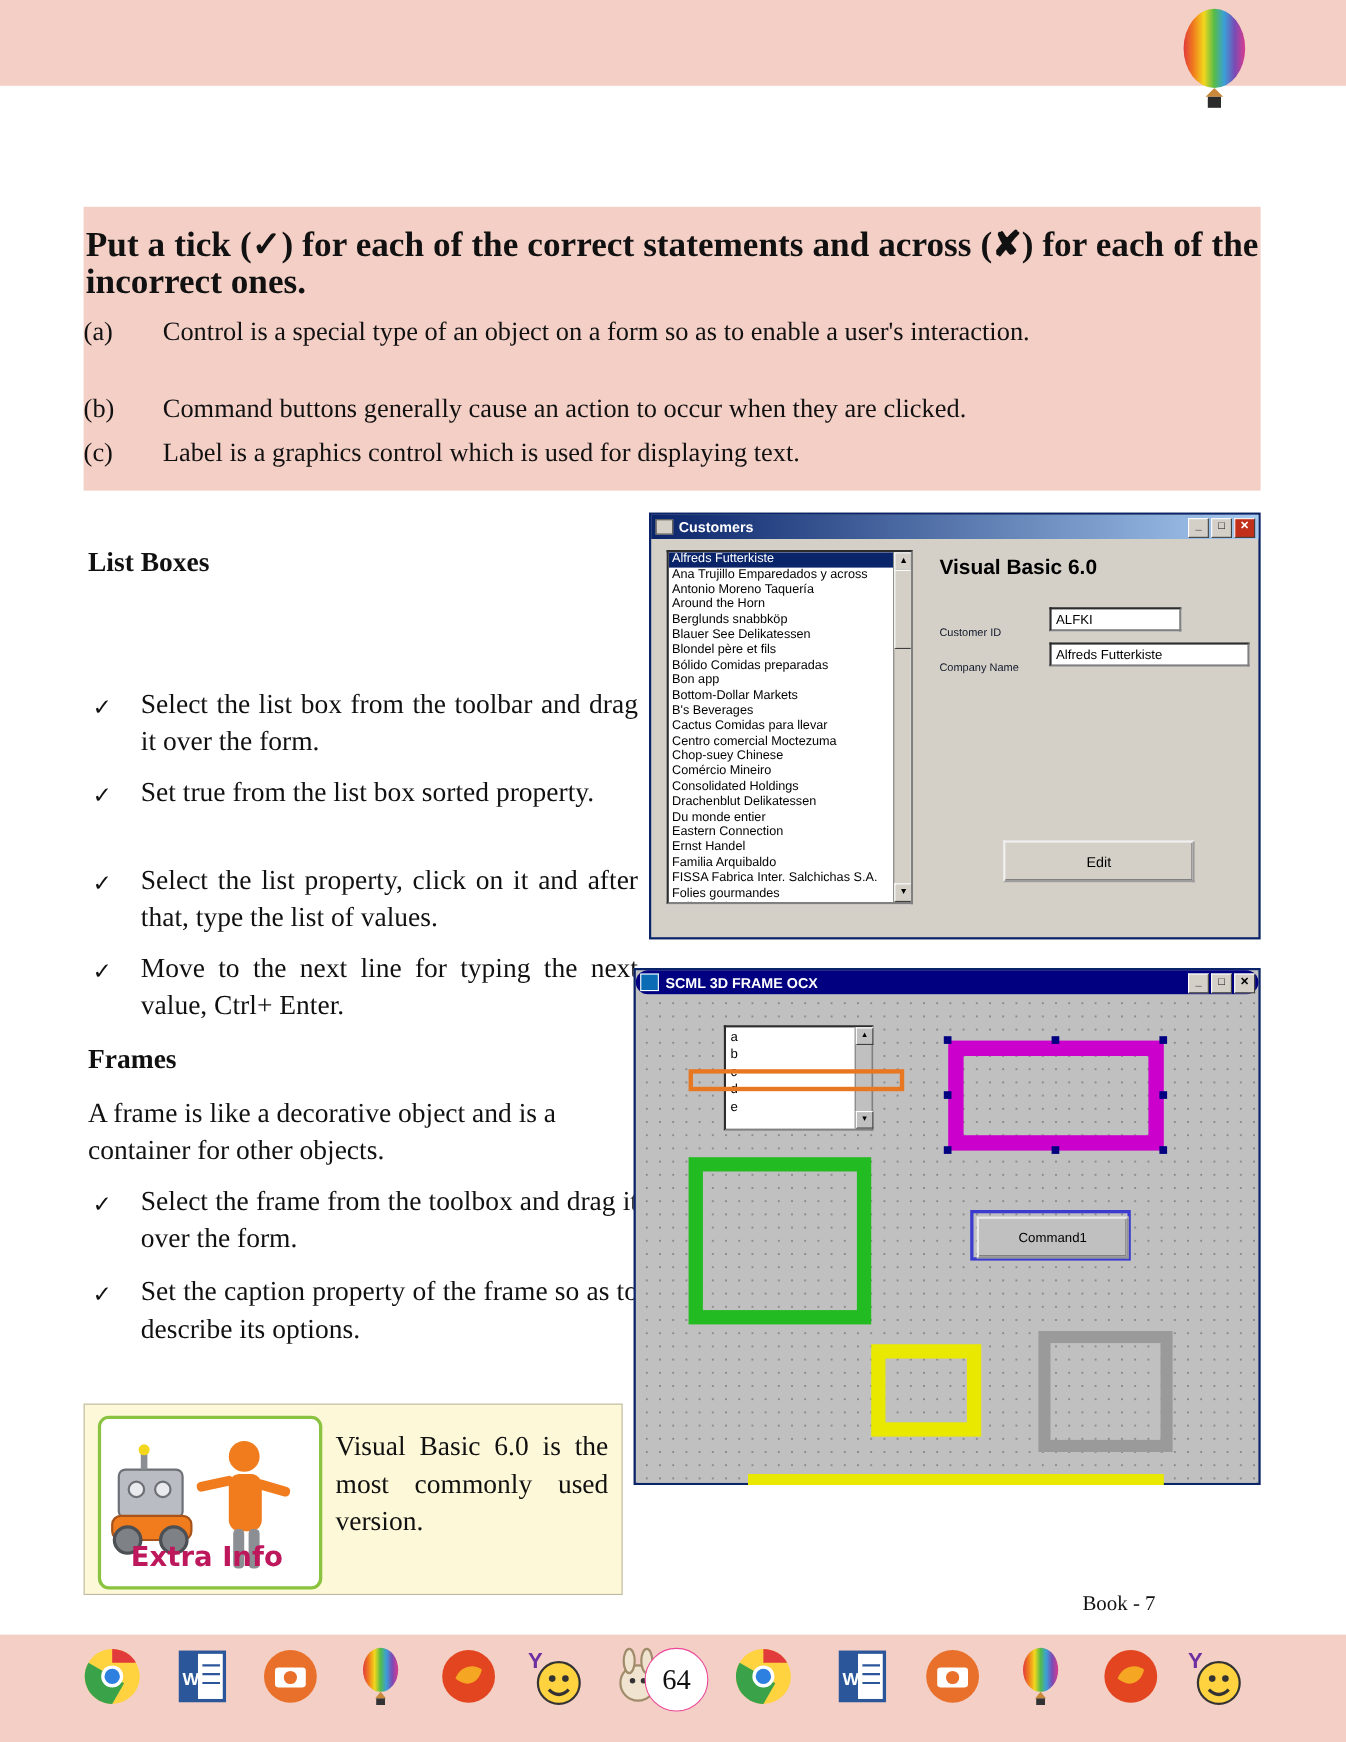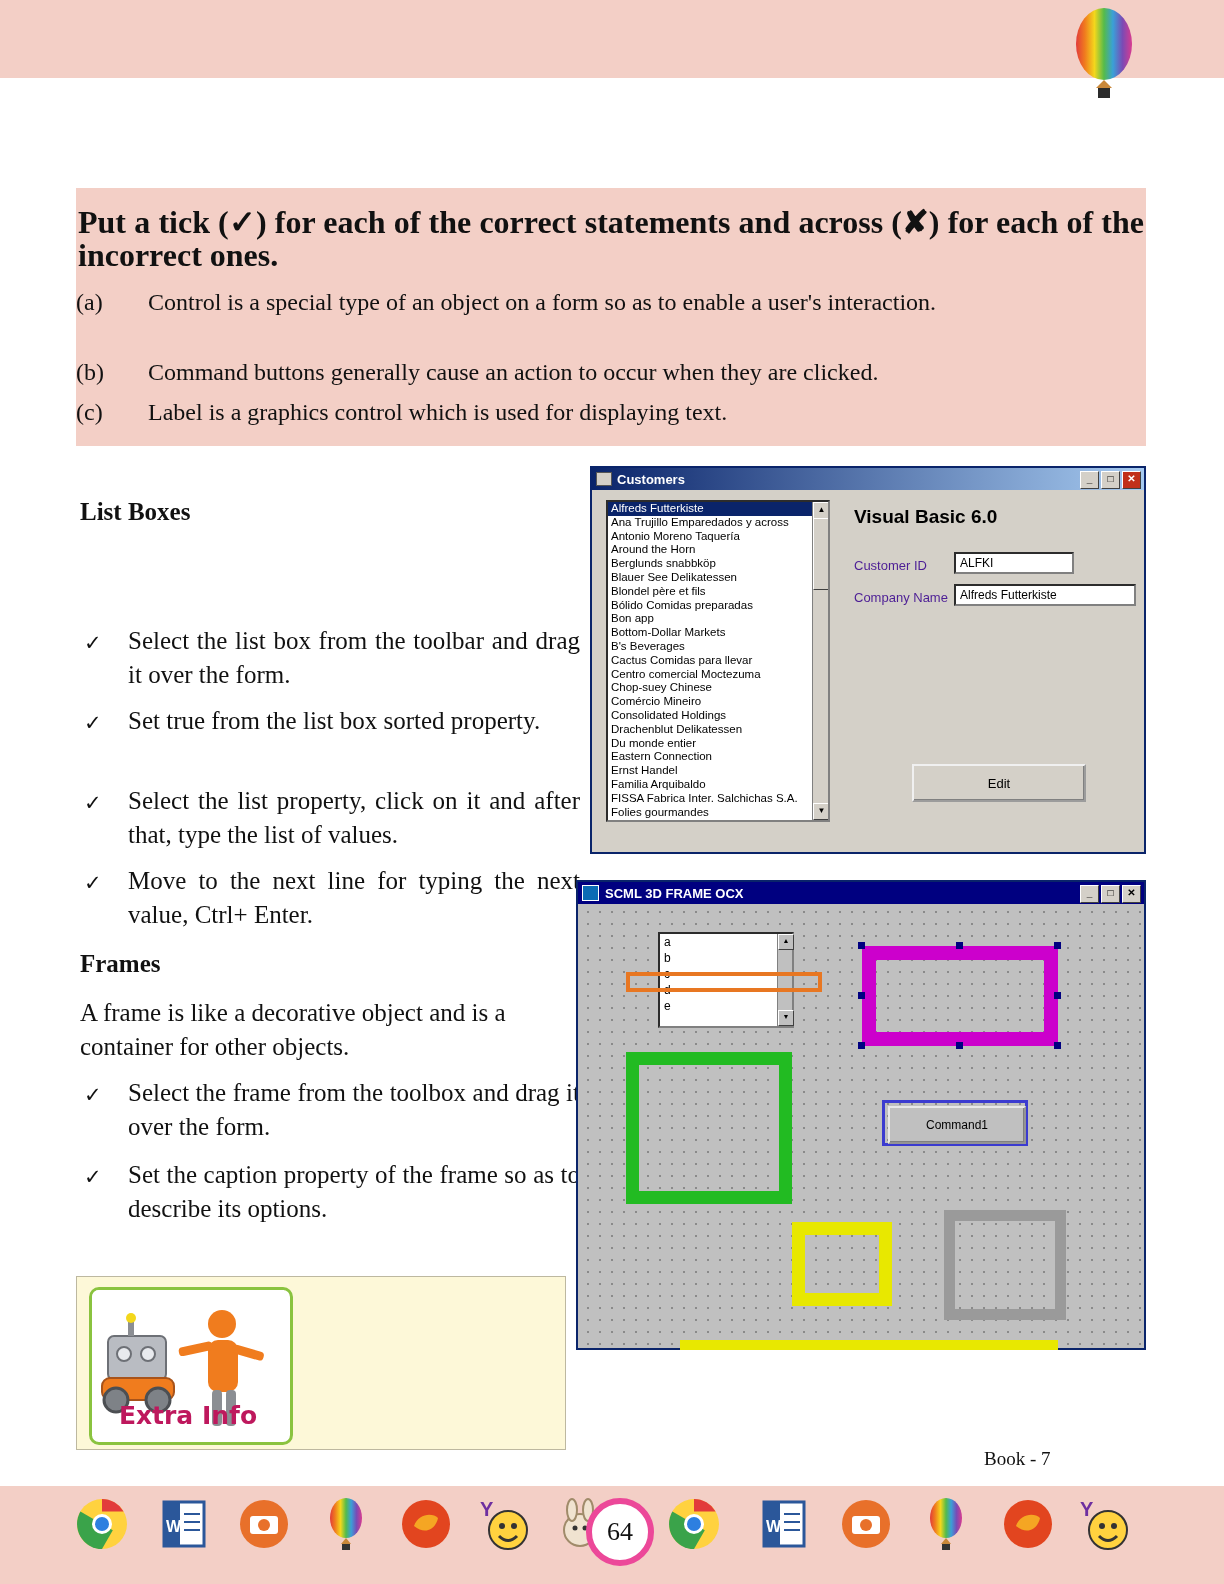--- a/index.html
+++ b/index.html
@@ -73,32 +73,32 @@
     font-family:"Liberation Sans", sans-serif;font-size:11.5px;line-height:13.8px;color:#000;padding-left:3px;white-space:nowrap;
   }
   .listbox .row.sel{background:#0a246a;color:#fff;}
   .lb-scroll{position:absolute;right:0;top:0;width:15px;height:100%;background:#d4d0c8;border-left:1px solid #808080;}
   .lb-arrow{width:15px;height:15px;background:#d4d0c8;border:1px solid #fff;border-right-color:#404040;border-bottom-color:#404040;
     font-size:8px;line-height:13px;text-align:center;font-family:"Liberation Sans", sans-serif;}
   .lb-thumb{position:absolute;top:16px;left:0;width:15px;height:70px;background:#d4d0c8;border:1px solid #fff;border-right-color:#404040;border-bottom-color:#404040;}
   .lb-arrow.bot{position:absolute;bottom:0;left:0;}
 
   .vb-title{position:absolute;left:262px;top:38px;font-family:"Liberation Sans", sans-serif;font-weight:bold;font-size:19px;color:#000;}
-  .fld-label{position:absolute;font-family:"Liberation Sans", sans-serif;font-size:13px;color:#4c1d95;}
+  .fld-label{position:absolute;font-family:"Liberation Sans", sans-serif;font-size:10px;color:#0f172a;margin-top:12px;}
   .fld-box{position:absolute;background:#fff;border:2px inset #808080;box-sizing:border-box;
     font-family:"Liberation Sans", sans-serif;font-size:12px;color:#000;padding:2px 0 0 4px;}
   .edit-btn{position:absolute;left:320px;top:296px;width:170px;height:34px;background:#d4d0c8;
     border:2px outset #f0f0f0;box-shadow:inset -1px -1px 0 #808080;font-family:"Liberation Sans", sans-serif;
     font-size:13px;color:#000;display:flex;align-items:center;justify-content:center;}
 
   
   .win-scml{left:576px;top:880px;width:570px;height:470px;background:#c0c0c0;border:2px solid #0a246a;}
   .scml-title{
     position:absolute;left:0;top:0;right:0;height:22px;background:#000080;color:#fff;
-    font-family:"Liberation Sans", sans-serif;font-weight:bold;font-size:13px;display:flex;align-items:center;padding-left:4px;box-sizing:border-box;
+    font-family:"Liberation Sans", sans-serif;font-weight:bold;font-size:13px;display:flex;align-items:center;padding-left:4px;box-sizing:border-box;border-radius:11px;
   }
   .scml-ico{width:15px;height:14px;background:#0b6bb5;border:1px solid #fff;margin-right:6px;}
   .canvas{
     position:absolute;left:2px;top:22px;width:562px;height:444px;
     background-color:#c0c0c0;
     background-image:radial-gradient(#8a8a8a 1px, transparent 1px);
     background-size:12px 12px;background-position:2px 2px;
   }
   .mini-list{position:absolute;left:78px;top:28px;width:136px;height:96px;background:#fff;border:2px inset #808080;box-sizing:border-box;}
   .mini-list .r{font-family:"Liberation Sans", sans-serif;font-size:12px;line-height:16px;padding-left:4px;color:#000;}
@@ -112,21 +112,21 @@
   
   .extra-box{position:absolute;left:76px;top:1276px;width:488px;height:172px;background:#fdf8d8;border:1px solid #bdb8a0;}
   .extra-card{position:absolute;left:12px;top:10px;width:198px;height:152px;background:#ffffff;border:3px solid #8ac33f;border-radius:10px;overflow:hidden;}
   .extra-text{position:absolute;left:228px;top:22px;width:248px;font-size:25px;line-height:34px;color:#111;text-align:justify;}
   .extra-label{position:absolute;left:22px;top:124px;width:178px;text-align:center;font-family:"DejaVu Sans", sans-serif;font-weight:bold;font-size:25px;color:#be185d;}
 
   .book-label{position:absolute;left:984px;top:1448px;font-size:19px;color:#111;}
 
   
   .bottom-band{position:absolute;left:0;top:1486px;width:1224px;height:98px;background:#f3cfc6;}
-  .page-num{position:absolute;left:586px;top:1498px;width:56px;height:56px;border-radius:50%;background:#fff;border:6px solid #ec4899;
+  .page-num{position:absolute;left:586px;top:1498px;width:56px;height:56px;border-radius:50%;background:#fff;border:1px solid #ec4899;
      display:flex;align-items:center;justify-content:center;font-size:26px;color:#111;}
   .ico{position:absolute;top:1496px;width:56px;height:56px;}
 
   svg{display:block;}
 </style>
 </head>
 <body>
 
 <div class="page">
 
@@ -318,20 +318,21 @@
 
         <circle cx="130" cy="34" r="14" fill="#f07c1e"></circle>
         <rect x="116" y="50" width="30" height="52" rx="10" fill="#f07c1e"></rect>
         <rect x="120" y="100" width="10" height="36" rx="4" fill="#8b8e93"></rect>
         <rect x="134" y="100" width="10" height="36" rx="4" fill="#8b8e93"></rect>
         <rect x="86" y="58" width="34" height="9" rx="4" fill="#f07c1e" transform="rotate(-12 86 58)"></rect>
         <rect x="142" y="54" width="32" height="9" rx="4" fill="#f07c1e" transform="rotate(16 142 54)"></rect>
       </svg>
     </div>
     <div class="extra-label">Extra Info</div>
+    <div class="extra-text">Visual Basic 6.0 is the most commonly used version.</div>
   </div>
 
   <div class="book-label">Book - 7</div>
 
   <div class="bottom-band"></div>
 
   <div class="ico" style="left:74px;">
     <svg width="56" height="56" viewBox="0 0 56 56">
         <circle cx="28" cy="28" r="25" fill="#ffd23f"></circle>
       <path d="M28 3a25 25 0 0 1 21.6 12.5H28z" fill="#e23b3b"></path>

